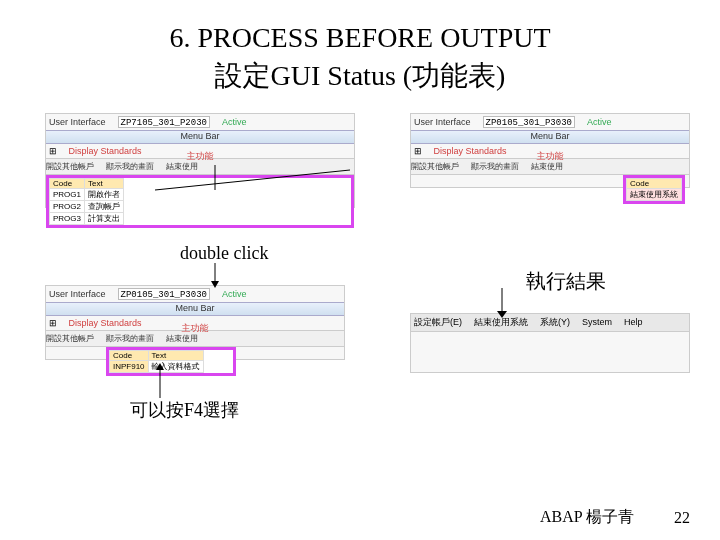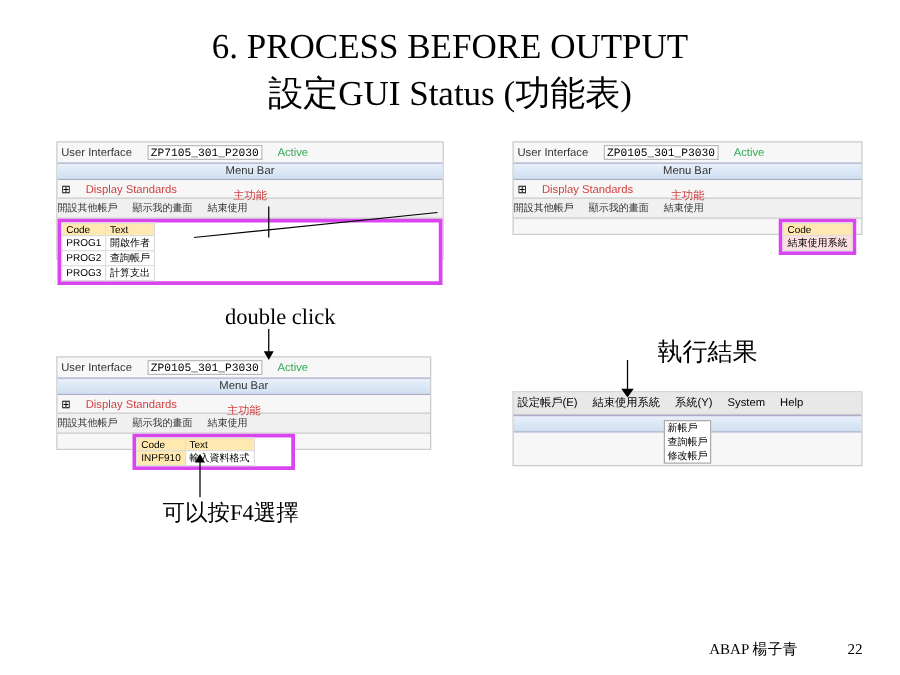--- a/index.html
+++ b/index.html
@@ -27,21 +27,21 @@
     .tab { color: #333; }
     .codebox { background: #fff; border: 3px solid #d946ef; margin: 0; }
     .codebox table { border-collapse: collapse; font-size: 8px; }
     .codebox td { border: 1px solid #ddd; padding: 0 3px; }
     .codebox .hd { background: #ffe9b0; }
     .annot { position: absolute; font-family: Liberation Serif, serif; }
     .a-dc { left: 180px; top: 130px; font-size: 18px; }
     .a-res { left: 490px; top: 155px; font-size: 20px; margin-left: 36px; }
     .a-f4 { left: 130px; top: 285px; font-size: 18px; }
     svg.arrow { position: absolute; pointer-events: none; }
-    .footer { position: absolute; right: 30px; bottom: 12px; font-size: 12px; display: flex; gap: 40px; align-items: center; }
+    .footer { position: absolute; right: 30px; bottom: 12px; font-size: 16px; display: flex; gap: 40px; align-items: center; }
     .menubar { background: #e8e8e8; border-bottom: 1px solid #ccc; }
   </style>
 </head>
 <body>
 
 <div class="title">
   <div>6. PROCESS BEFORE OUTPUT</div>
   <div>設定GUI Status (功能表)</div>
 </div>
 
@@ -165,34 +165,20 @@
   </div>
 
   <div class="panel p4">
     <div class="row menubar">
       <span>設定帳戶(E)</span>
       <span>結束使用系統</span>
       <span>系統(Y)</span>
       <span>System</span>
       <span>Help</span>
     </div>
-    <div class="row bar">
-      <span class="icon green"></span>
-      <div style="background:#fff;border:1px solid #aaa;padding:0 2px;font-size:8px;">
-        <div>新帳戶</div>
-        <div>查詢帳戶</div>
-        <div>修改帳戶</div>
-      </div>
-      <span class="icon yellow"></span>
-      <span class="icon"></span>
-      <span class="icon"></span>
-      <span class="icon red"></span>
-      <span class="icon"></span>
-      <span class="icon blue"></span>
-    </div>
   </div>
 
   <svg class="arrow" style="left:155px;top:52px;" width="200" height="30">
     <line x1="0" y1="25" x2="195" y2="5" stroke="#000" stroke-width="1"></line>
     <line x1="60" y1="0" x2="60" y2="25" stroke="#000" stroke-width="1"></line>
   </svg>
   <svg class="arrow" style="left:210px;top:150px;" width="10" height="25">
     <line x1="5" y1="0" x2="5" y2="20" stroke="#000"></line>
       <polygon points="1,18 9,18 5,25" fill="#000"></polygon>
   </svg>

